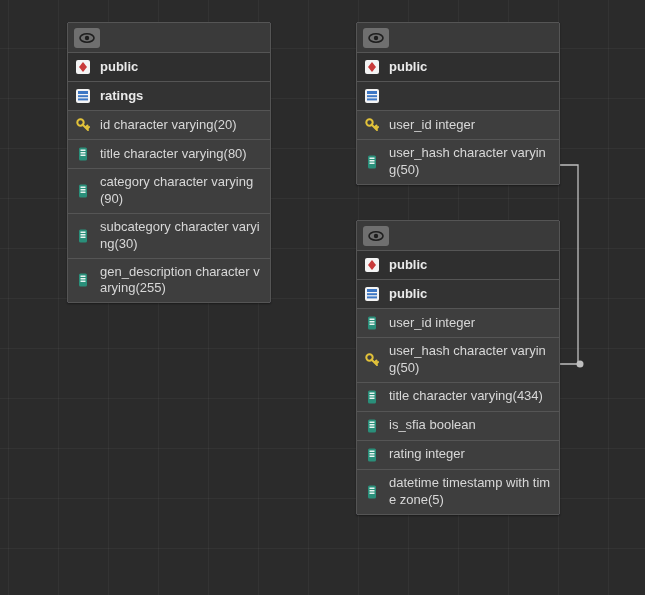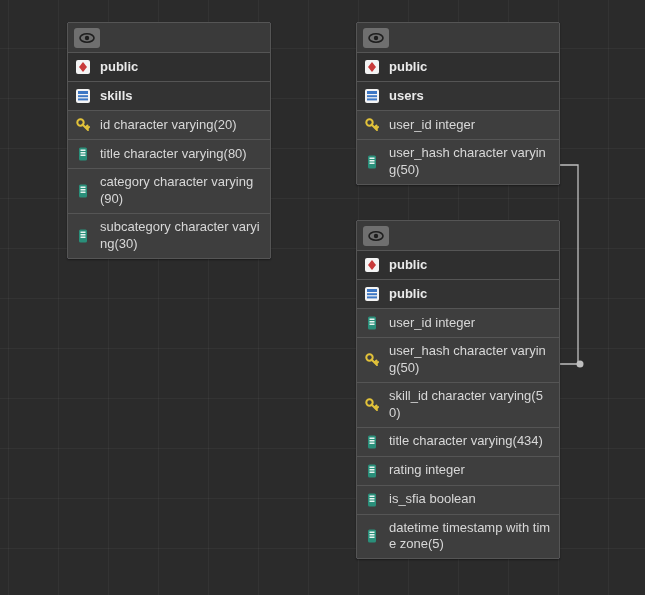--- a/index.html
+++ b/index.html
@@ -96,21 +96,21 @@
           </svg>
         </span>
         <span class="txt">public</span>
       </div>
       <div class="row tname">
         <span class="ico">
           <svg class="ic" viewBox="0 0 16 16">
             <use href="#ic-table"></use>
           </svg>
         </span>
-        <span class="txt">skills</span>
+        <span class="txt">ratings</span>
       </div>
       <div class="row col">
         <span class="ico">
           <svg class="ic" viewBox="0 0 16 16">
             <use href="#ic-key"></use>
           </svg>
         </span>
         <span class="txt">id character varying(20)</span>
       </div>
       <div class="row col">
@@ -129,20 +129,28 @@
         </span>
         <span class="txt">category character varying(90)</span>
       </div>
       <div class="row col">
         <span class="ico">
           <svg class="ic" viewBox="0 0 16 16">
             <use href="#ic-col"></use>
           </svg>
         </span>
         <span class="txt">subcategory character varying(30)</span>
+      </div>
+      <div class="row col">
+        <span class="ico">
+          <svg class="ic" viewBox="0 0 16 16">
+            <use href="#ic-col"></use>
+          </svg>
+        </span>
+        <span class="txt">gen_description character varying(255)</span>
       </div>
     </div>
     <div class="entity" style="left: 356px; top: 22px;">
       <div class="entity-header">
         <span class="eye-btn">
           <svg class="ic" viewBox="0 0 16 16">
             <use href="#ic-eye"></use>
           </svg>
         </span>
       </div>
@@ -153,21 +161,20 @@
           </svg>
         </span>
         <span class="txt">public</span>
       </div>
       <div class="row tname">
         <span class="ico">
           <svg class="ic" viewBox="0 0 16 16">
             <use href="#ic-table"></use>
           </svg>
         </span>
-        <span class="txt">users</span>
       </div>
       <div class="row col">
         <span class="ico">
           <svg class="ic" viewBox="0 0 16 16">
             <use href="#ic-key"></use>
           </svg>
         </span>
         <span class="txt">user_id integer</span>
       </div>
       <div class="row col">
@@ -215,48 +222,40 @@
         <span class="ico">
           <svg class="ic" viewBox="0 0 16 16">
             <use href="#ic-key"></use>
           </svg>
         </span>
         <span class="txt">user_hash character varying(50)</span>
       </div>
       <div class="row col">
         <span class="ico">
           <svg class="ic" viewBox="0 0 16 16">
-            <use href="#ic-key"></use>
-          </svg>
-        </span>
-        <span class="txt">skill_id character varying(50)</span>
-      </div>
-      <div class="row col">
-        <span class="ico">
-          <svg class="ic" viewBox="0 0 16 16">
             <use href="#ic-col"></use>
           </svg>
         </span>
         <span class="txt">title character varying(434)</span>
       </div>
       <div class="row col">
         <span class="ico">
           <svg class="ic" viewBox="0 0 16 16">
             <use href="#ic-col"></use>
           </svg>
         </span>
+        <span class="txt">is_sfia boolean</span>
+      </div>
+      <div class="row col">
+        <span class="ico">
+          <svg class="ic" viewBox="0 0 16 16">
+            <use href="#ic-col"></use>
+          </svg>
+        </span>
         <span class="txt">rating integer</span>
-      </div>
-      <div class="row col">
-        <span class="ico">
-          <svg class="ic" viewBox="0 0 16 16">
-            <use href="#ic-col"></use>
-          </svg>
-        </span>
-        <span class="txt">is_sfia boolean</span>
       </div>
       <div class="row col">
         <span class="ico">
           <svg class="ic" viewBox="0 0 16 16">
             <use href="#ic-col"></use>
           </svg>
         </span>
         <span class="txt">datetime timestamp with time zone(5)</span>
       </div>
     </div>

